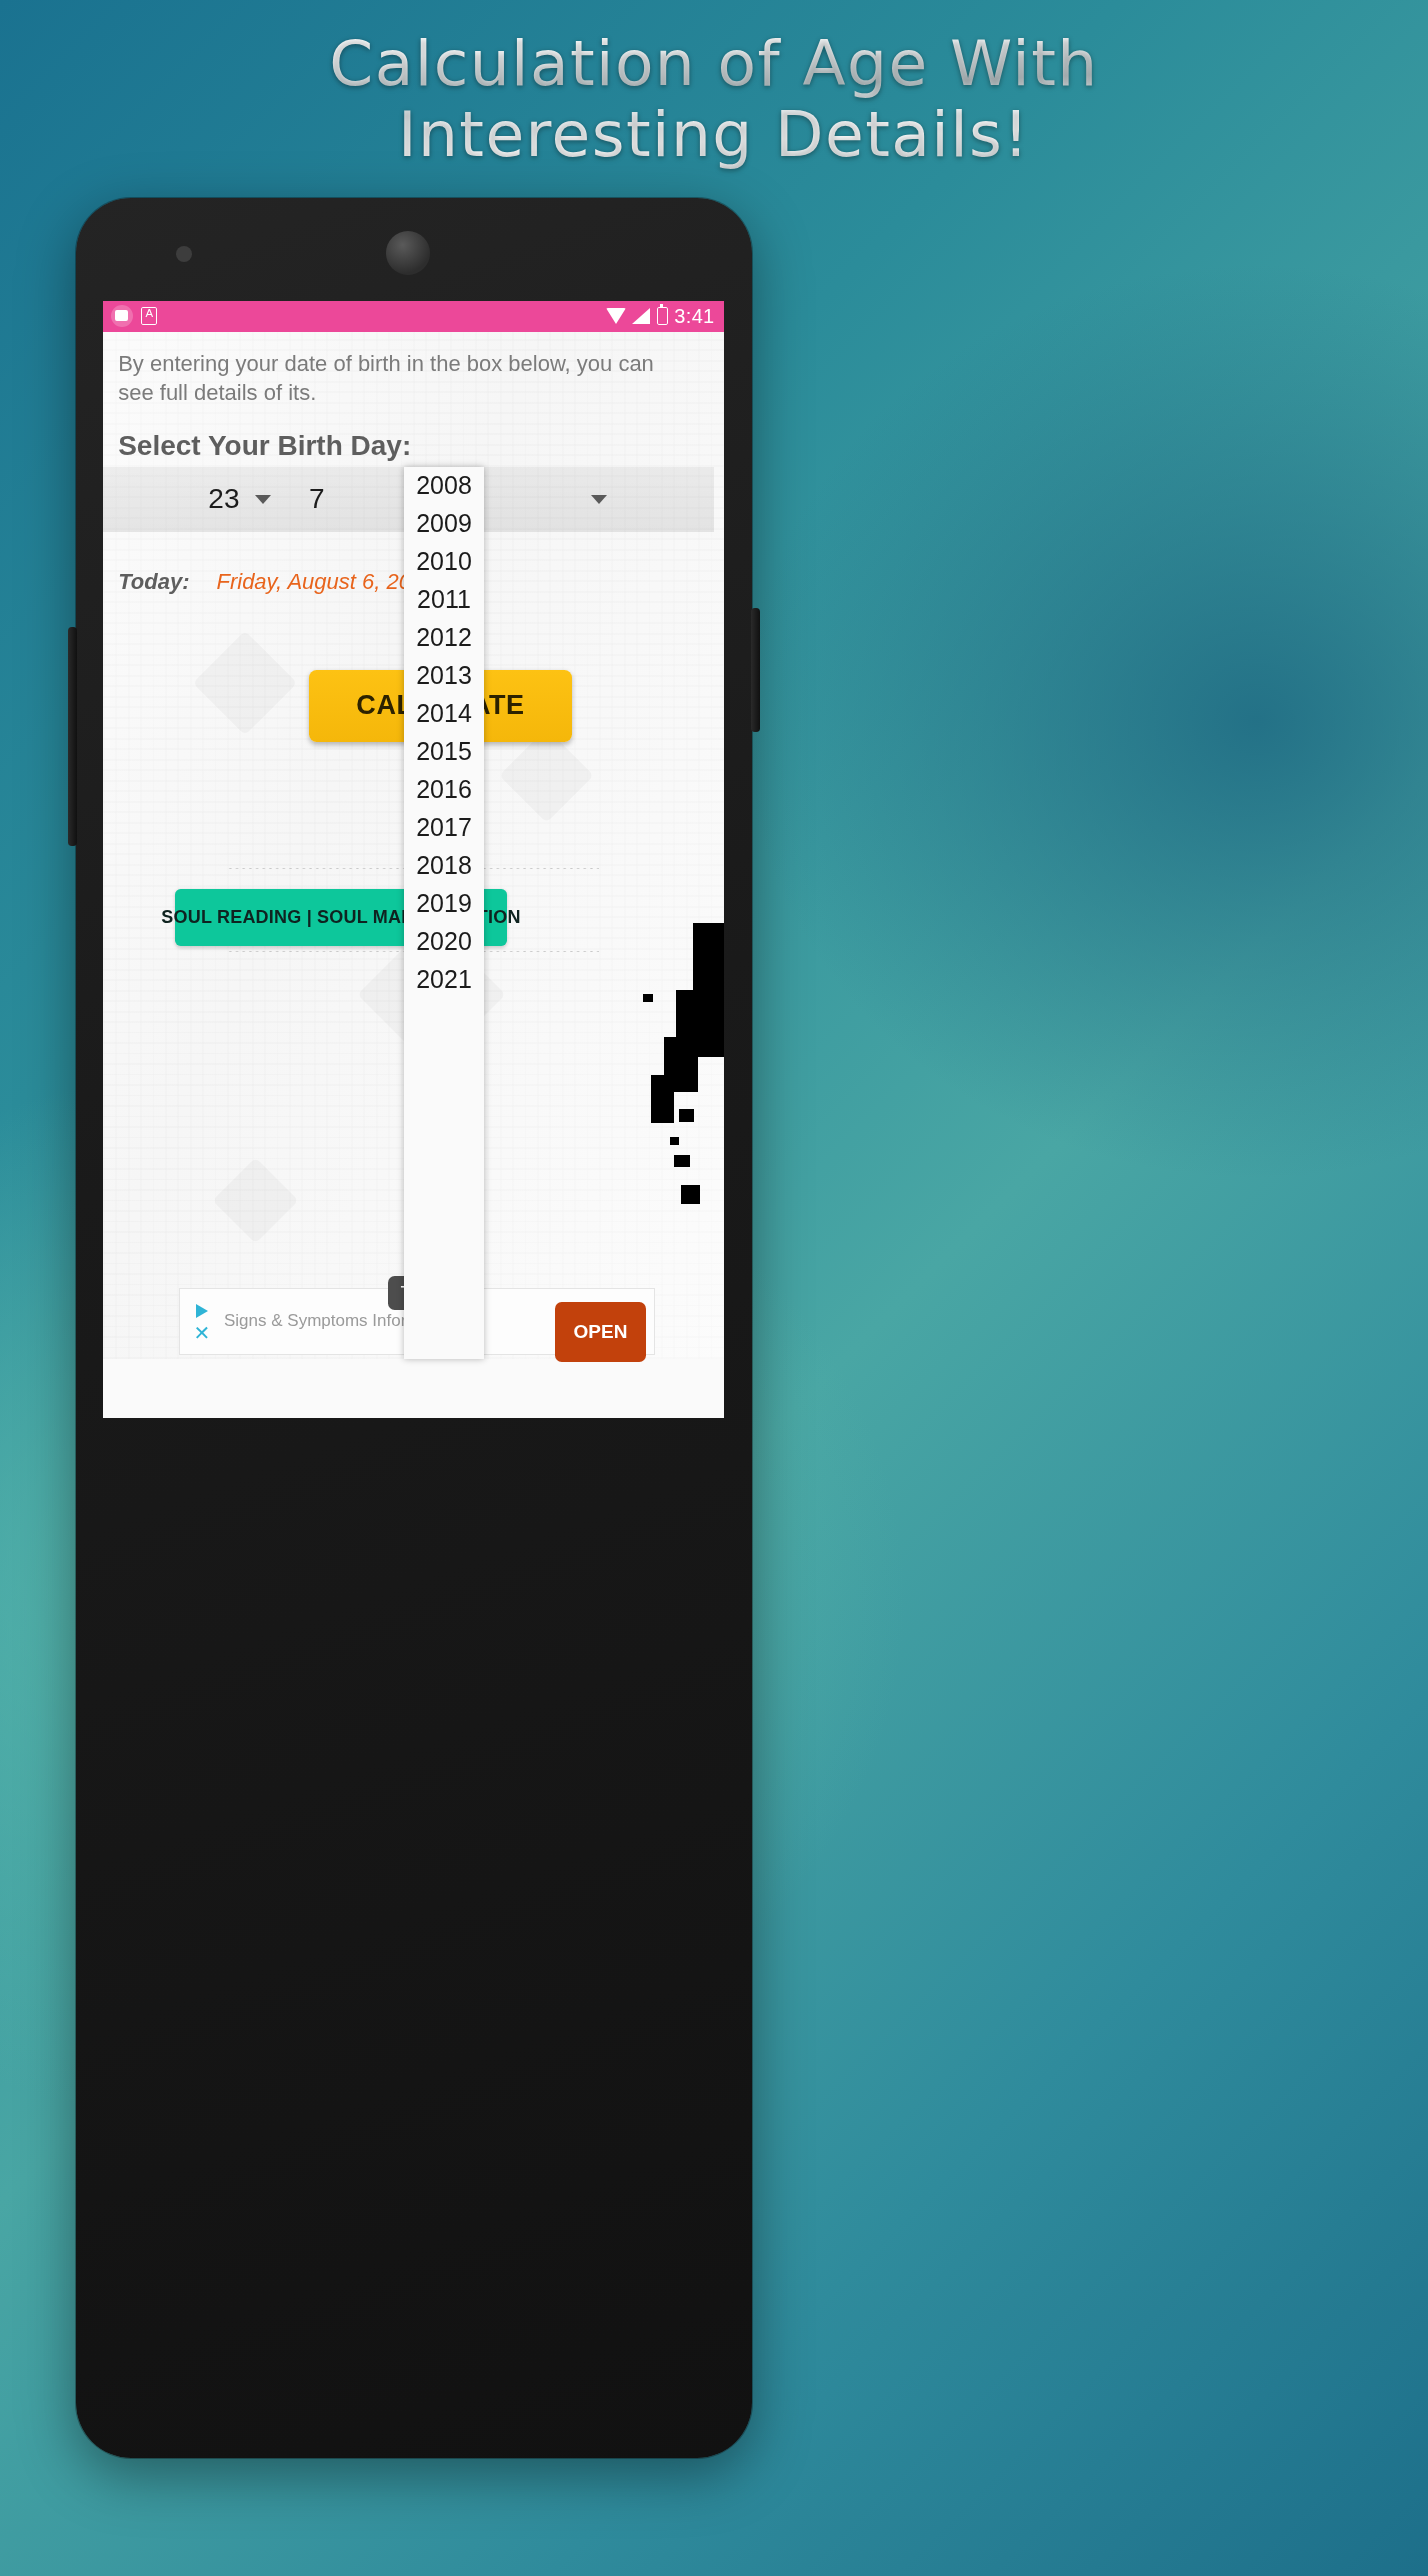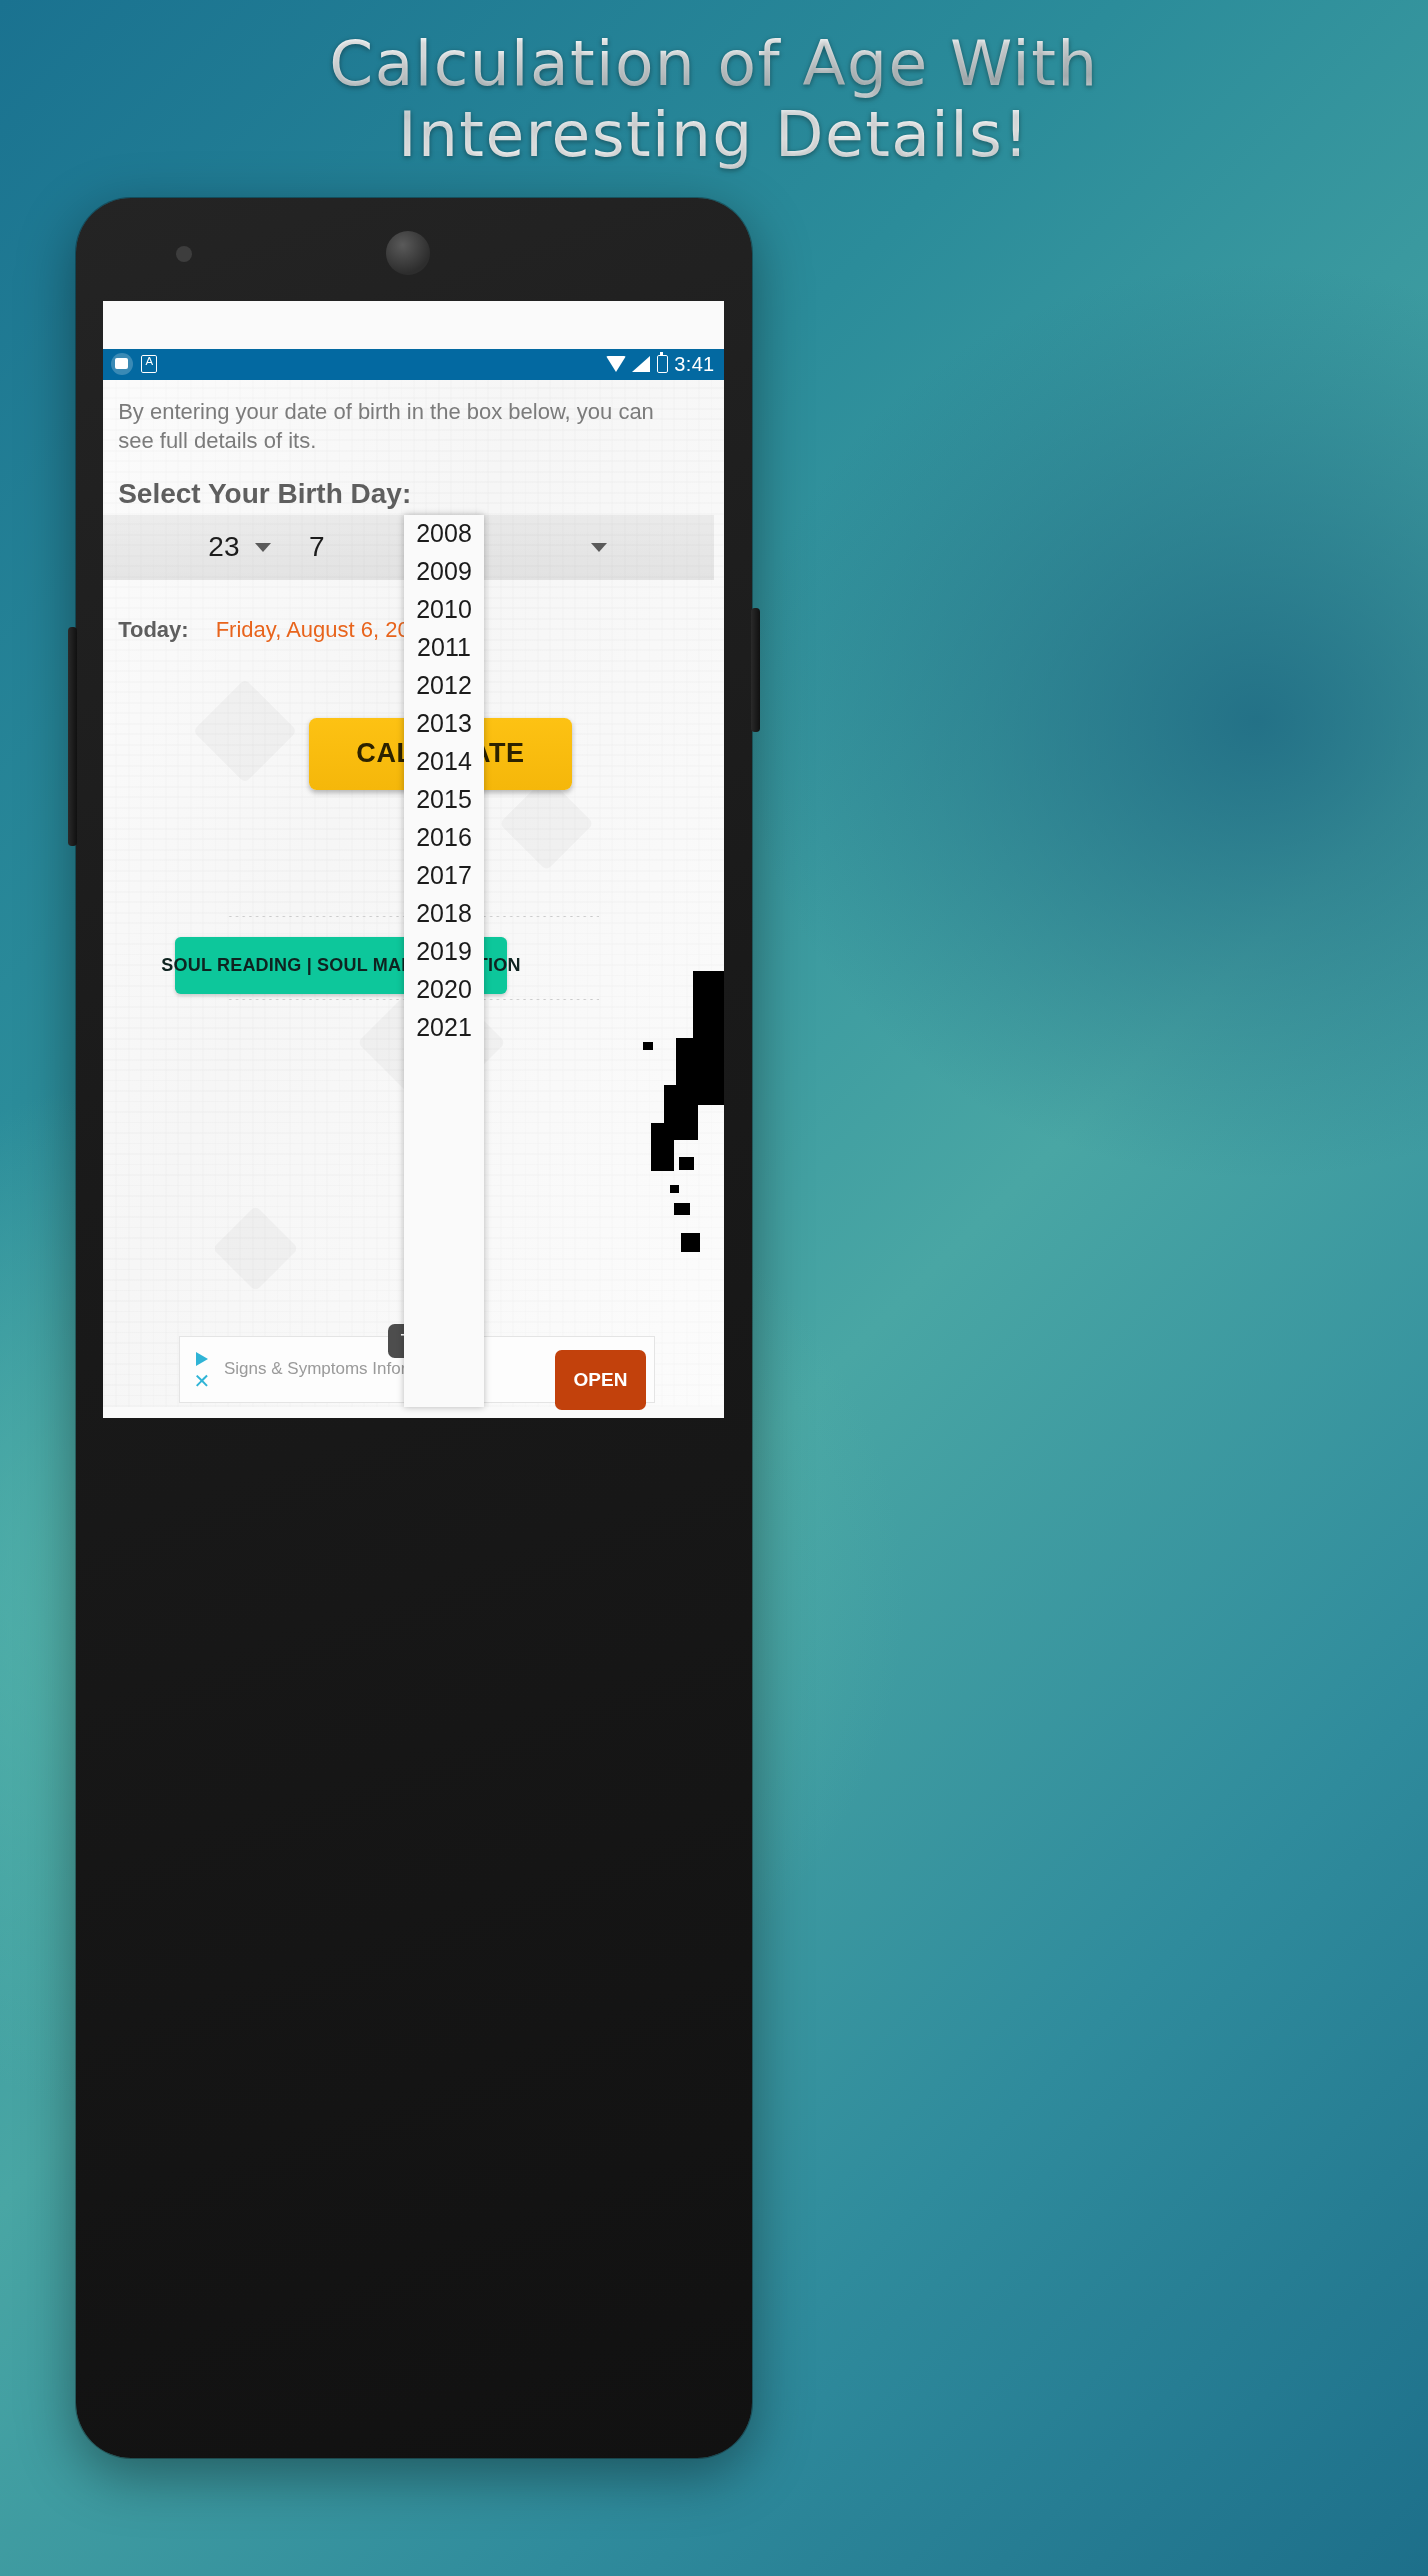--- a/index.html
+++ b/index.html
@@ -90,26 +90,25 @@
     width: 621px;
     height: 1117px;
     overflow: hidden;
     background: #fafafa;
   }
 
   
   #status-bar {
     position: relative;
     height: 30.5px;
-    background: #0369a1;
+    background: #ec4899;
     display: flex;
     align-items: center;
     padding: 0 9.5px 0 7.6px;
     color: #fff;
-    margin-top: 48px;
   }
   .sb-left { display: flex; align-items: center; gap: 8.6px; flex: 1; }
   .sb-right { display: flex; align-items: center; gap: 6.7px; }
   .sb-time { font-size: 20px; font-weight: 400; letter-spacing: 0.3px; }
 
   .ic-app {
     width: 22px; height: 22px;
     border-radius: 50%;
     background: rgba(255,255,255,0.22);
     position: relative;
@@ -249,20 +248,21 @@
   #sp-month .sp-caret { margin-left: auto; }
   #sp-year  { width: 181px; padding-left: 21px; }
 
   
   #today-row {
     position: absolute;
     left: 15.2px; top: 237px;
     display: flex;
     align-items: baseline;
     gap: 27px;
+    font-style: italic;
   }
   #today-label { font-size: 22px; font-weight: bold; color: #5e5e5e; }
   #today-value { font-size: 22px; color: #e8641c; font-weight: 500; }
 
   
   #calculate-btn {
     position: absolute;
     left: 206px; top: 338px;
     width: 263px; height: 72px;
     background: linear-gradient(180deg, #fdc213, #f5b70a);

